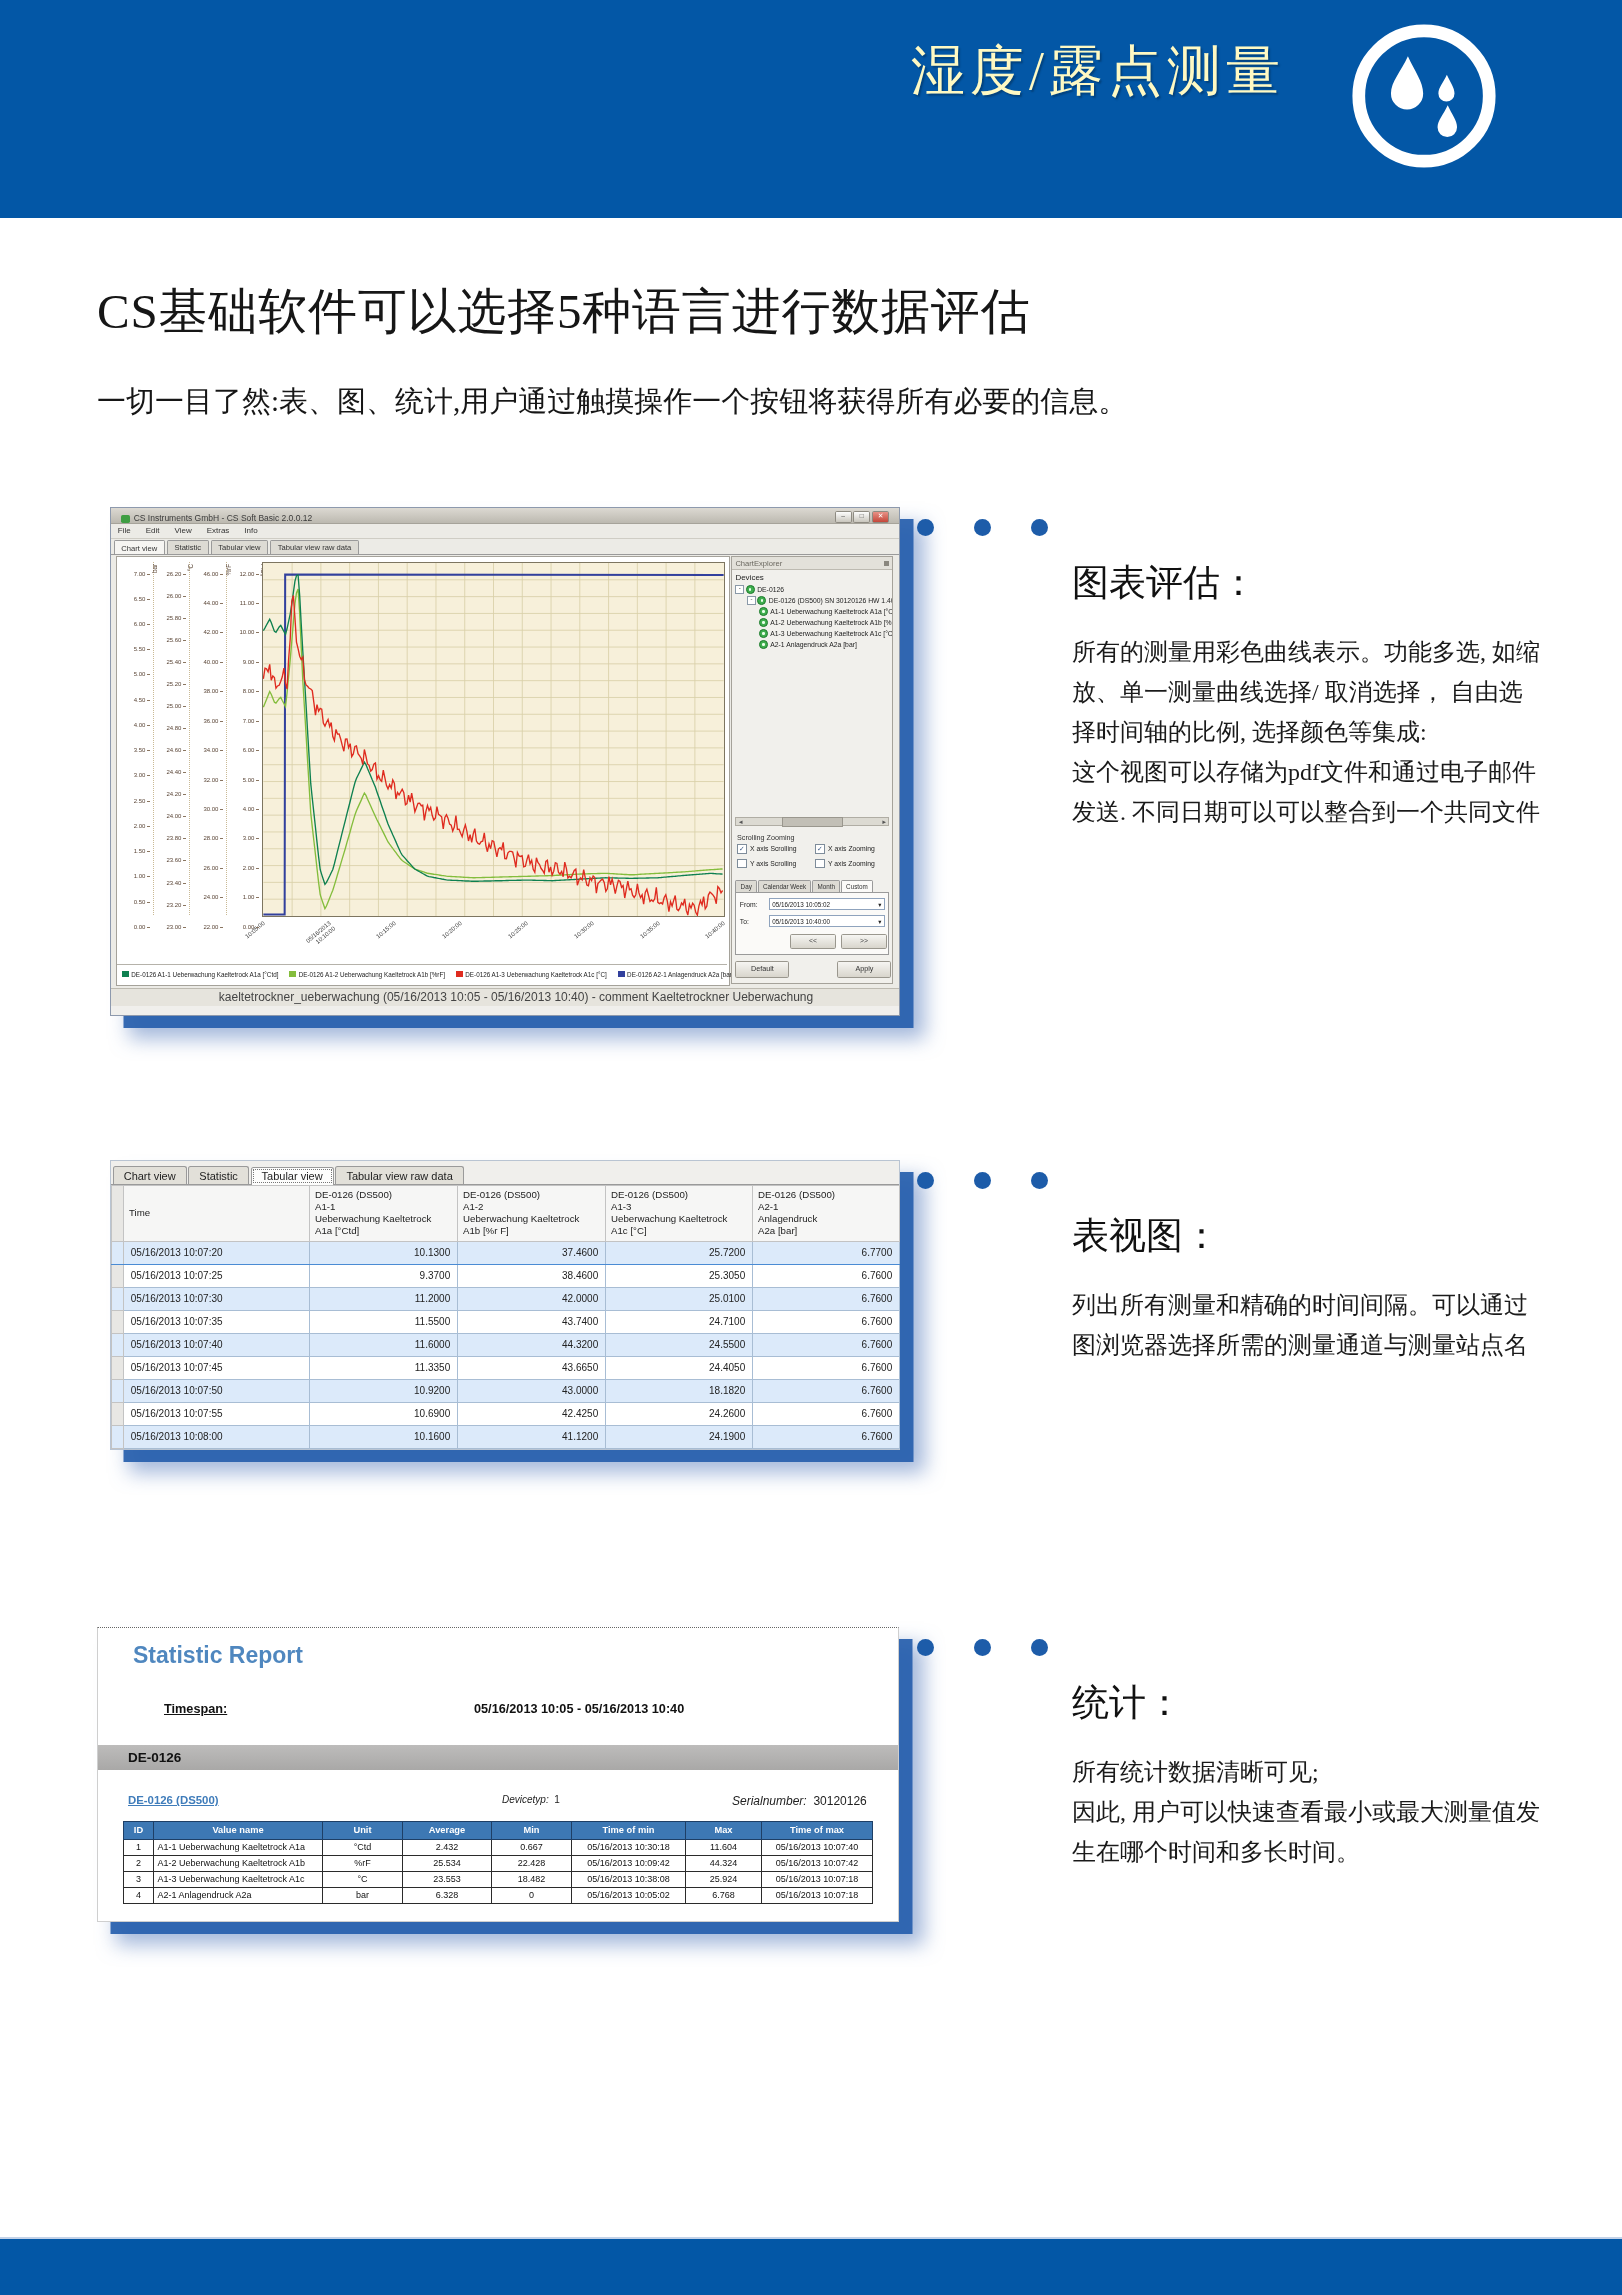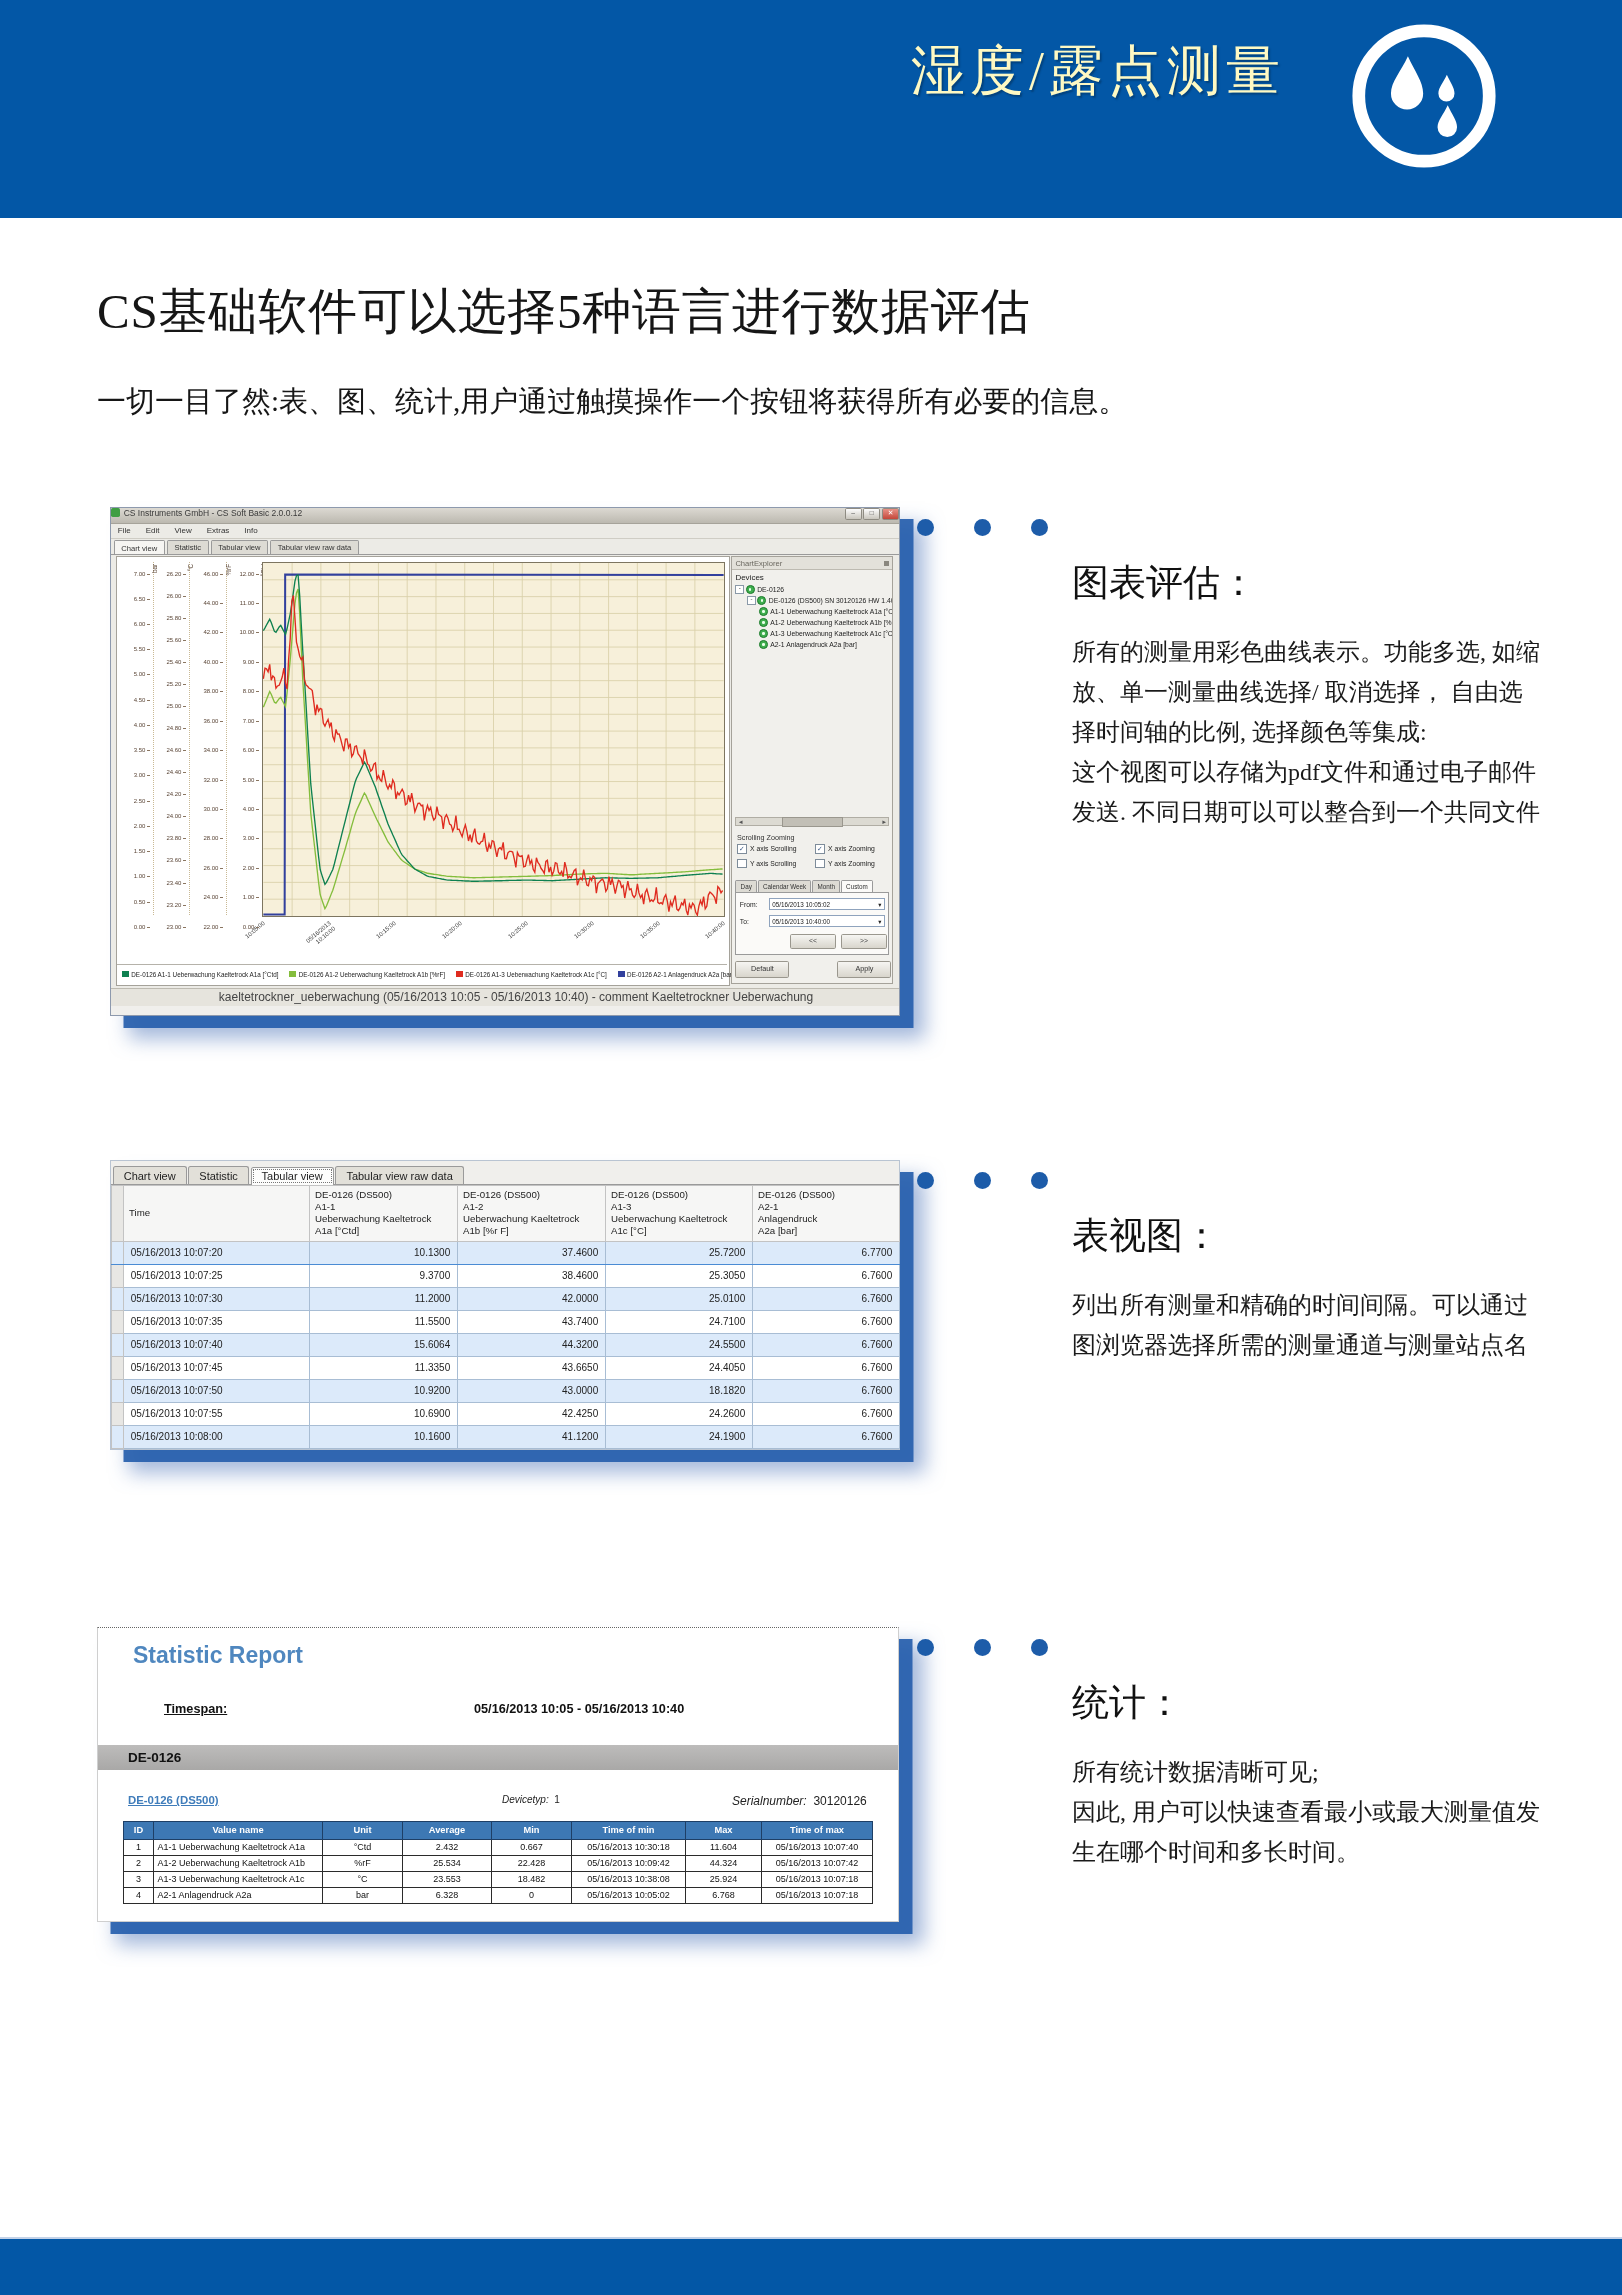--- a/index.html
+++ b/index.html
@@ -18,22 +18,22 @@
   .dots{display:flex;gap:40px;margin-top:12px;}
   .dot{width:17px;height:17px;border-radius:50%;background:#1d5ca9;}
   .sec-head{margin:22px 0 0 155px;font-family:"Liberation Serif",serif;font-size:37px;color:#111111;}
   .sec-body{margin:24px 0 0 155px;width:494px;font-family:"Liberation Serif",serif;font-size:24px;
             line-height:40px;color:#1a1a1a;white-space:pre-line;}
   
   .shot{position:absolute;background:#f0efec;
         box-shadow:13.5px 12px 0 rgba(38,94,172,.92), 22px 20px 18.6px 3.4px rgba(90,125,190,.55);}
   
   .win1{left:110px;top:507px;width:788px;height:507px;border:0.8px solid #8d99ad;font-size:7.6px;color:#222;}
-  .titlebar{height:15px;display:flex;align-items:flex-start;background:linear-gradient(#dcd9d2,#bcb9b0);
-            border-bottom:0.8px solid #a6a39a;padding:0 0;}
+  .titlebar{height:15px;display:flex;align-items:flex-end;background:linear-gradient(#dcd9d2,#bcb9b0);
+            border-bottom:0.8px solid #a6a39a;padding:0 10px;}
   .tb-icon{width:8.5px;height:8.5px;background:#3f9e43;border-radius:1.7px;margin-right:4.2px;}
   .tb-title{flex:1;font-size:8.5px;color:#3a3a3a;}
   .tb-btns{display:flex;gap:1.7px;}
   .tb-btn{width:15px;height:10px;background:linear-gradient(#fdfdfd,#c9c6bd);border:0.8px solid #8e8b82;border-radius:1.7px;
           font-size:6.8px;line-height:8.5px;text-align:center;color:#555;}
   .tb-close{background:linear-gradient(#e89186,#c4473a);color:#fff;}
   .menubar{height:13.5px;display:flex;align-items:center;gap:15px;background:#ecebe6;border-bottom:0.8px solid #cfcdc5;padding:0 6.8px;}
   .menu-item{font-size:8px;color:#333;}
   .tabbar{height:15px;display:flex;align-items:flex-end;background:#ecebe6;border-bottom:0.8px solid #9a9a9a;padding-left:2.5px;}
   .tab{font-size:7.6px;padding:1.7px 6.8px 1.7px 6.8px;border:0.8px solid #9a9a9a;border-bottom:none;background:#dddbd4;
@@ -482,21 +482,21 @@
             <td class="gut"></td>
             <td class="t">05/16/2013 10:07:35</td>
             <td class="n">11.5500</td>
             <td class="n">43.7400</td>
             <td class="n">24.7100</td>
             <td class="n">6.7600</td>
           </tr>
           <tr class="alt">
             <td class="gut"></td>
             <td class="t">05/16/2013 10:07:40</td>
-            <td class="n">15.6064</td>
+            <td class="n">11.6000</td>
             <td class="n">44.3200</td>
             <td class="n">24.5500</td>
             <td class="n">6.7600</td>
           </tr>
           <tr>
             <td class="gut"></td>
             <td class="t">05/16/2013 10:07:45</td>
             <td class="n">11.3350</td>
             <td class="n">43.6650</td>
             <td class="n">24.4050</td>

